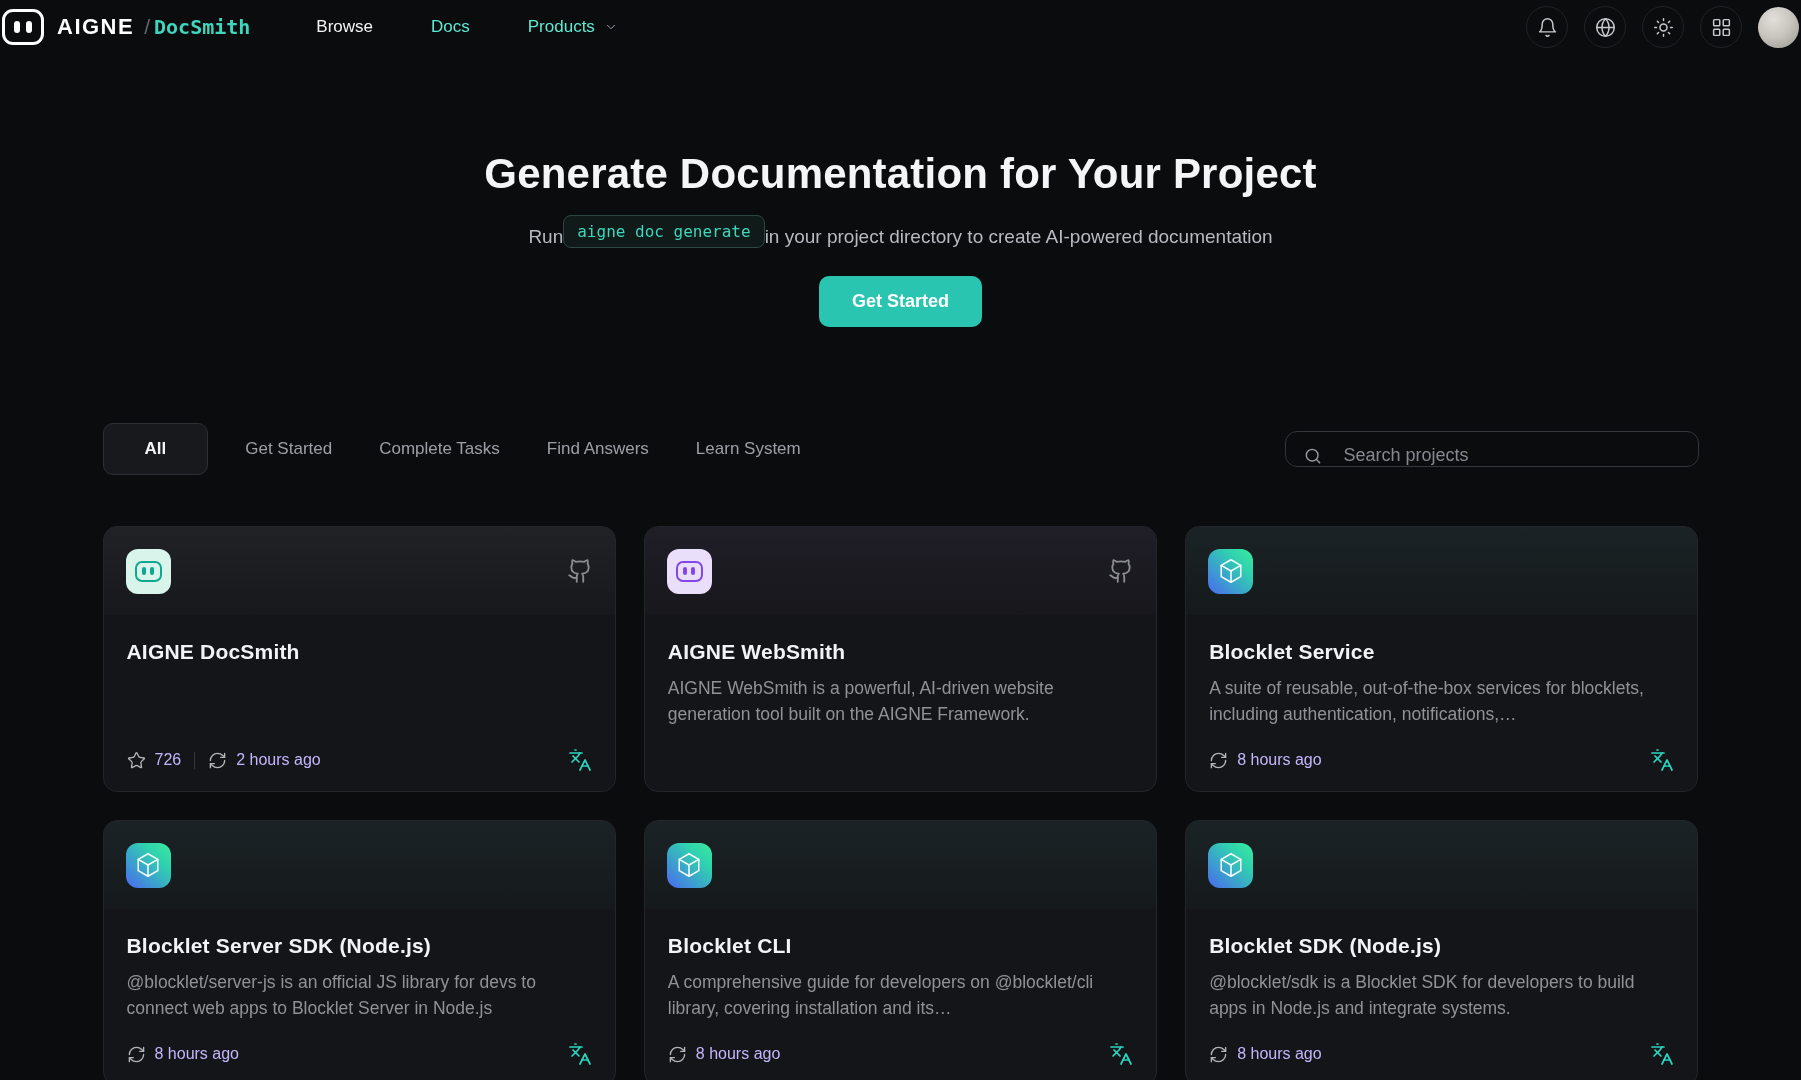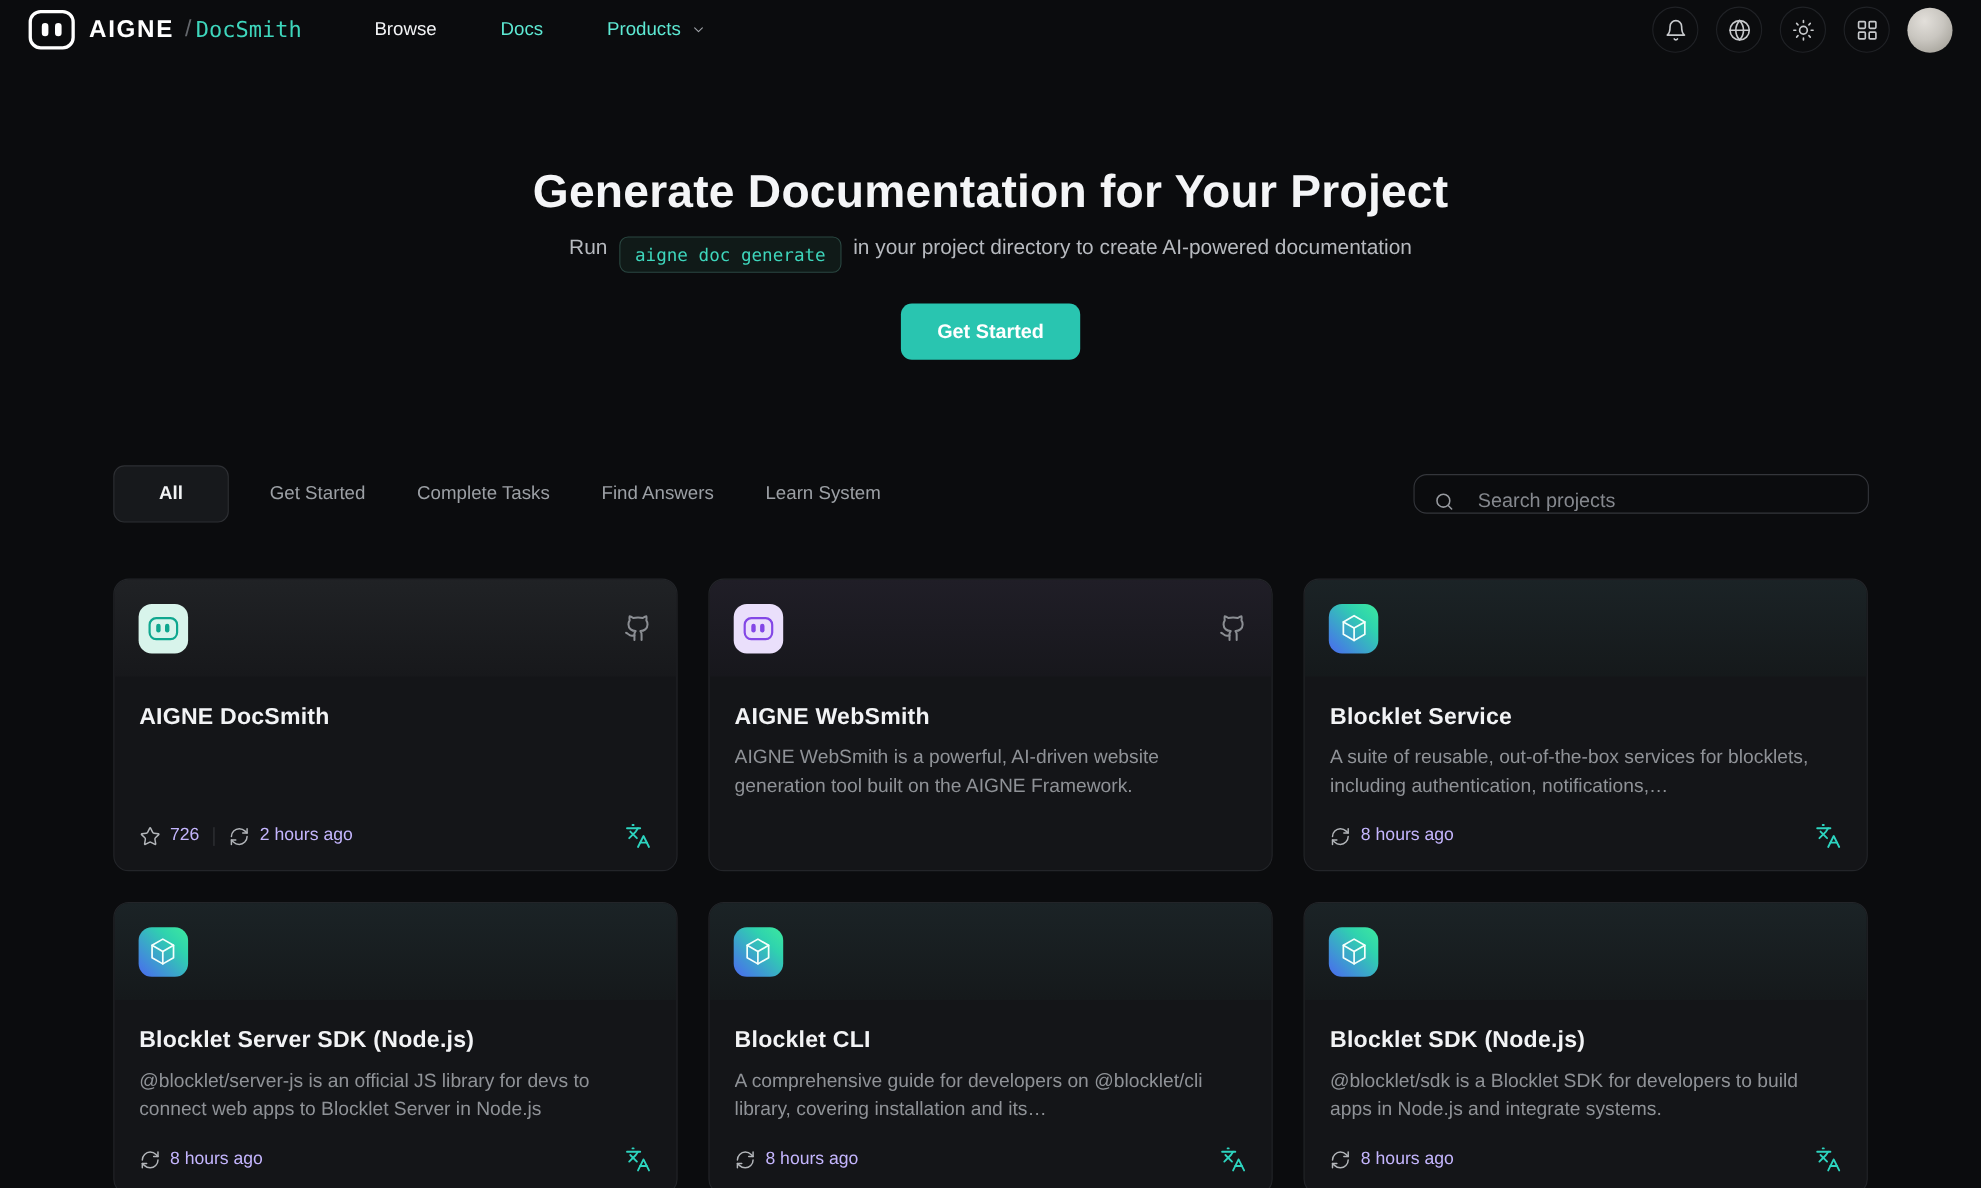--- a/index.html
+++ b/index.html
@@ -3,43 +3,43 @@
 <meta charset="utf-8">
 <style>
   * { margin:0; padding:0; box-sizing:border-box; }
   html,body { background:#0b0c0e; overflow:hidden; }
   body { font-family:"Liberation Sans","DejaVu Sans",sans-serif; color:#e8e9eb; }
   .page { width:1801px; height:1080px; position:relative; overflow:hidden; background:#0b0c0e; }
 
   svg.ic { fill:none; stroke:currentColor; stroke-width:1.7; stroke-linecap:round; stroke-linejoin:round; display:block; }
 
   
-  .nav { display:flex; align-items:center; height:54px; padding:0 26px; }
+  .nav { display:flex; align-items:center; height:54px; padding:0 2px; }
   .logo { display:flex; align-items:center; cursor:pointer; }
   .logo-mark { width:42px; height:36px; border:3.5px solid #fff; border-radius:11px;
                display:flex; align-items:center; justify-content:center; gap:6px; }
   .logo-mark .eye { width:6px; height:12px; background:#fff; border-radius:3px; }
   .brand-name { font-size:22px; font-weight:800; letter-spacing:1.5px; color:#fff; margin-left:13px; }
   .brand-sep { color:#5f6artifact267; color:#64676c; font-size:21px; margin:0 4px 0 10px; font-weight:300; }
-  .brand-product { font-family:"DejaVu Sans Mono",monospace; font-size:20px; font-weight:400; color:#3ed6bc; }
+  .brand-product { font-family:"DejaVu Sans Mono",monospace; font-size:20px; font-weight:700; color:#3ed6bc; }
   .nav-links { display:flex; gap:58px; margin-left:66px; align-items:center; }
   .nav-link { font-size:17px; color:#5eead4; cursor:pointer; display:flex; align-items:center; gap:9px; }
   .nav-link.active { color:#f3f4f6; }
   .chev { width:14px; height:14px; color:#a0a4a9; }
   .nav-right { margin-left:auto; display:flex; gap:16px; align-items:center; }
   .icon-btn { width:42px; height:42px; border-radius:50%; border:1px solid #202226;
               display:flex; align-items:center; justify-content:center; color:#c7c9cc; cursor:pointer; background:transparent; }
   .icon-btn svg { width:21px; height:21px; }
   .avatar { width:41px; height:41px; border-radius:50%; cursor:pointer; border:none;
             background:radial-gradient(circle at 38% 30%, #e2dfda 0%, #c9c6c0 45%, #aaa79f 80%, #99968e 100%); }
 
   
   .hero { text-align:center; padding-top:96px; }
   .hero-title { font-size:42px; font-weight:600; color:#f4f5f7; letter-spacing:.2px; }
-  .hero-sub { margin-top:17px; font-size:19px; color:#b7babf; display:flex; justify-content:center; align-items:flex-start; gap:11px; }
+  .hero-sub { margin-top:17px; font-size:19px; color:#b7babf; display:flex; justify-content:center; align-items:flex-end; }
   .code-chip { font-family:"DejaVu Sans Mono",monospace; font-size:16px; color:#3ed6bc;
                background:#101a18; border:1px solid #2a4741; border-radius:8px; padding:6px 13px; }
   .cta { display:inline-block; margin-top:28px; background:#29c5b0; color:#fff; font-size:18px; font-weight:600;
          border:none; border-radius:10px; padding:0 33px; height:51px; line-height:51px; cursor:pointer;
          font-family:inherit; }
 
   
   .content { width:1596px; margin:0 auto; }
   .filterbar { margin-top:96px; display:flex; align-items:center; height:52px; }
   .tabs { display:flex; align-items:center; gap:27px; }

